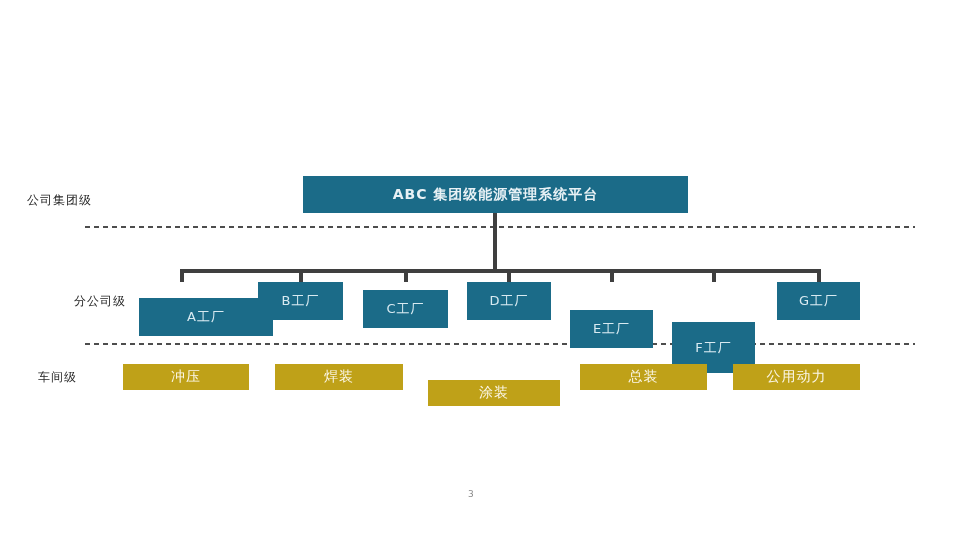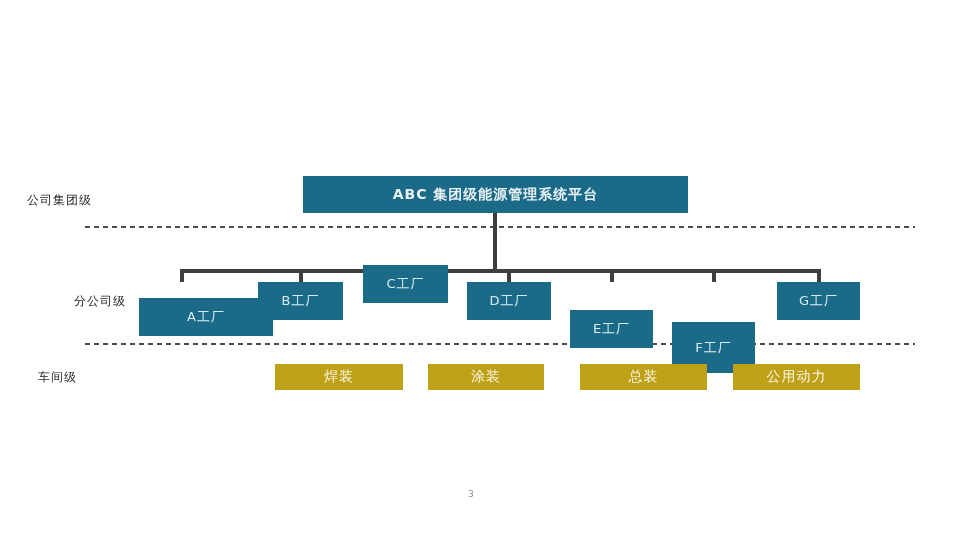--- a/index.html
+++ b/index.html
@@ -92,26 +92,27 @@
   <div class="conn v" style="left:404px; top:269px; height:13px;"></div>
   <div class="conn v" style="left:507px; top:269px; height:13px;"></div>
   <div class="conn v" style="left:610px; top:269px; height:13px;"></div>
   <div class="conn v" style="left:712px; top:269px; height:13px;"></div>
   <div class="conn v" style="left:817px; top:269px; height:13px;"></div>
 
   <div class="node primary root" style="left:303px; top:176px; width:385px; height:37px;font-weight:bold;">ABC 集团级能源管理系统平台</div>
 
   <div class="node primary factory" style="left:123px; top:298px; width:134px; height:38px;margin-left:16px;">A工厂</div>
   <div class="node primary factory" style="left:258px; top:282px; width:85px; height:38px;">B工厂</div>
-  <div class="node primary factory" style="left:363px; top:265px; width:85px; height:38px;">C工厂</div>
+  <div class="node primary factory" style="left:363px; top:290px; width:85px; height:38px;">C工厂</div>
   <div class="node primary factory" style="left:467px; top:282px; width:84px; height:38px;">D工厂</div>
   <div class="node primary factory" style="left:570px; top:282px; width:83px; height:38px;margin-top:28px;">E工厂</div>
   <div class="node primary factory" style="left:672px; top:282px; width:83px; height:51px;margin-top:40px;">F工厂</div>
   <div class="node primary factory" style="left:777px; top:282px; width:83px; height:38px;">G工厂</div>
 
+  <div class="node secondary" style="left:123px; top:364px; width:126px; height:26px;">冲压</div>
   <div class="node secondary" style="left:275px; top:364px; width:128px; height:26px;">焊装</div>
-  <div class="node secondary" style="left:428px; top:364px; width:116px; height:26px;">涂装</div>
+  <div class="node secondary" style="left:428px; top:380px; width:132px; height:26px;">涂装</div>
   <div class="node secondary" style="left:580px; top:364px; width:127px; height:26px;">总装</div>
   <div class="node secondary" style="left:733px; top:364px; width:127px; height:26px;text-align:right;">公用动力</div>
 
   <div class="page-num">3</div>
 
 </div>
 
 </body></html>

